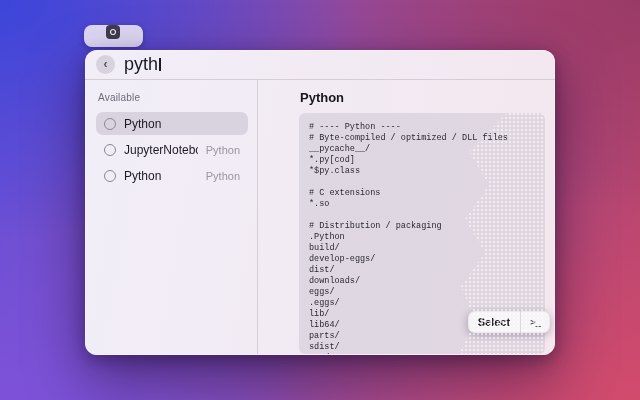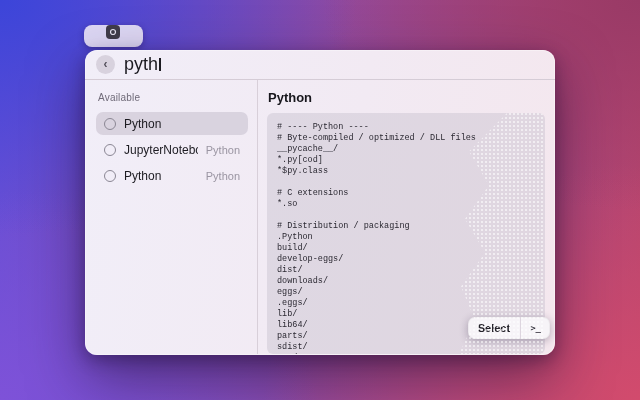--- a/index.html
+++ b/index.html
@@ -50,21 +50,21 @@
   .back-btn {
     width:19px; height:19px; border-radius:50%; background:#d8d2de;
     display:flex; align-items:center; justify-content:center;
     font-size:12px; font-weight:700; color:#55515c; cursor:default;
     line-height:1; padding-bottom:1px;
   }
   .search-text { font-size:18px; font-weight:500; color:#1b1a20; display:flex; align-items:center; }
   .caret { width:1.5px; height:13px; background:#1b1a20; margin-left:1px; }
 
   
-  .content { display:flex; height:274px; }
+  .content { display:flex; height:274px;gap:32px; }
 
   .sidebar {
     width:173px; flex:0 0 173px; border-right:1px solid #d8cfd9;
     padding:10px 9px 0 11px;
   }
   .section-label { font-size:10px; color:#6f6a78; margin:2px 0 9px 2px; letter-spacing:.2px; }
   .list-item {
     height:23px; border-radius:7px; display:flex; align-items:center;
     gap:8px; padding:0 8px; margin-bottom:3px;
   }
@@ -90,21 +90,21 @@
   .dots {
     position:absolute; z-index:1; top:0; right:0; bottom:0; width:100px;
     background-image:radial-gradient(circle at 1px 1px, rgba(255,255,255,0.65) 0.9px, rgba(255,255,255,0) 1.2px);
     background-size:4px 4px;
     clip-path:polygon(62% 0,100% 0,100% 100%,14% 100%,30% 86%,16% 72%,40% 58%,20% 44%,44% 30%,24% 16%);
     opacity:.85;
   }
 
   
   .action-bar {
-    position:absolute; right:5px; bottom:16px; height:22px;
+    position:absolute; right:5px; bottom:22px; height:22px;
     display:flex; align-items:stretch; border-radius:7px; overflow:hidden;
     background:#f7f4f8; box-shadow:0 2px 8px rgba(30,15,50,0.3), inset 0 0 0 1px rgba(0,0,0,0.04);
   }
   .select-btn {
     display:flex; align-items:center; padding:0 10px;
     font-size:11px; font-weight:700; color:#25232b;
   }
   .terminal-btn {
     display:flex; align-items:center; padding:0 9px;
     border-left:1px solid #ddd5df;

